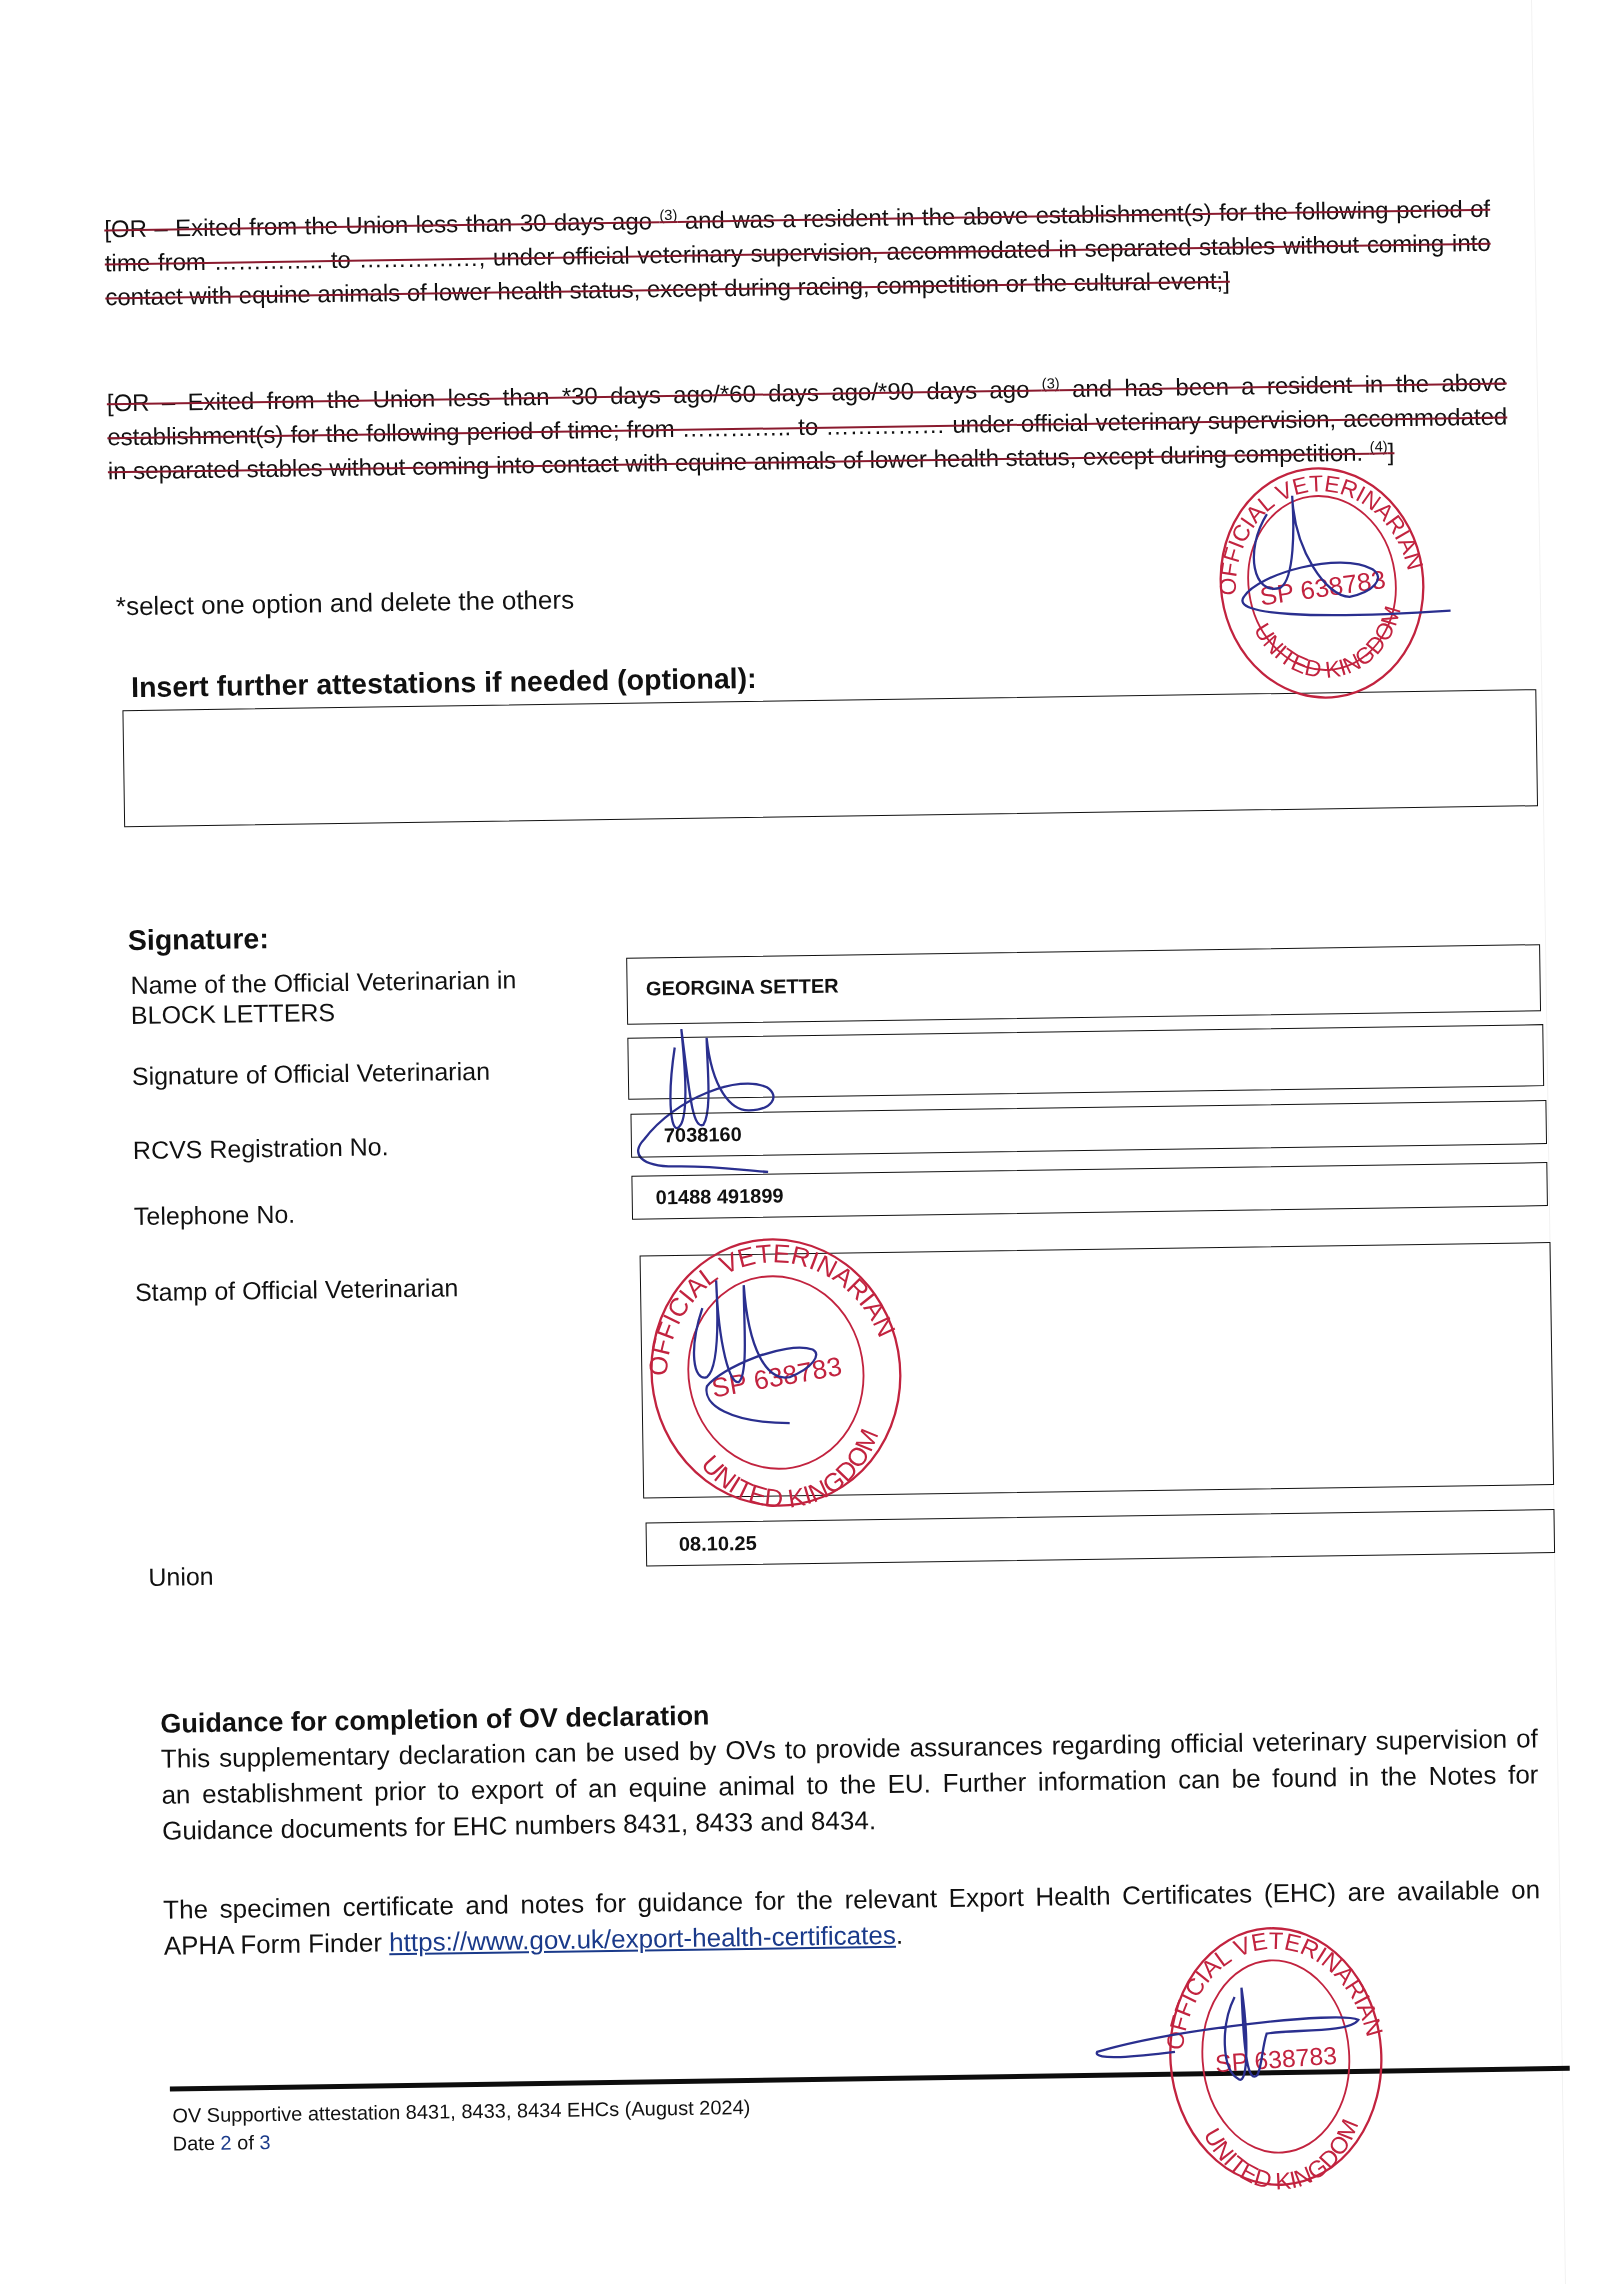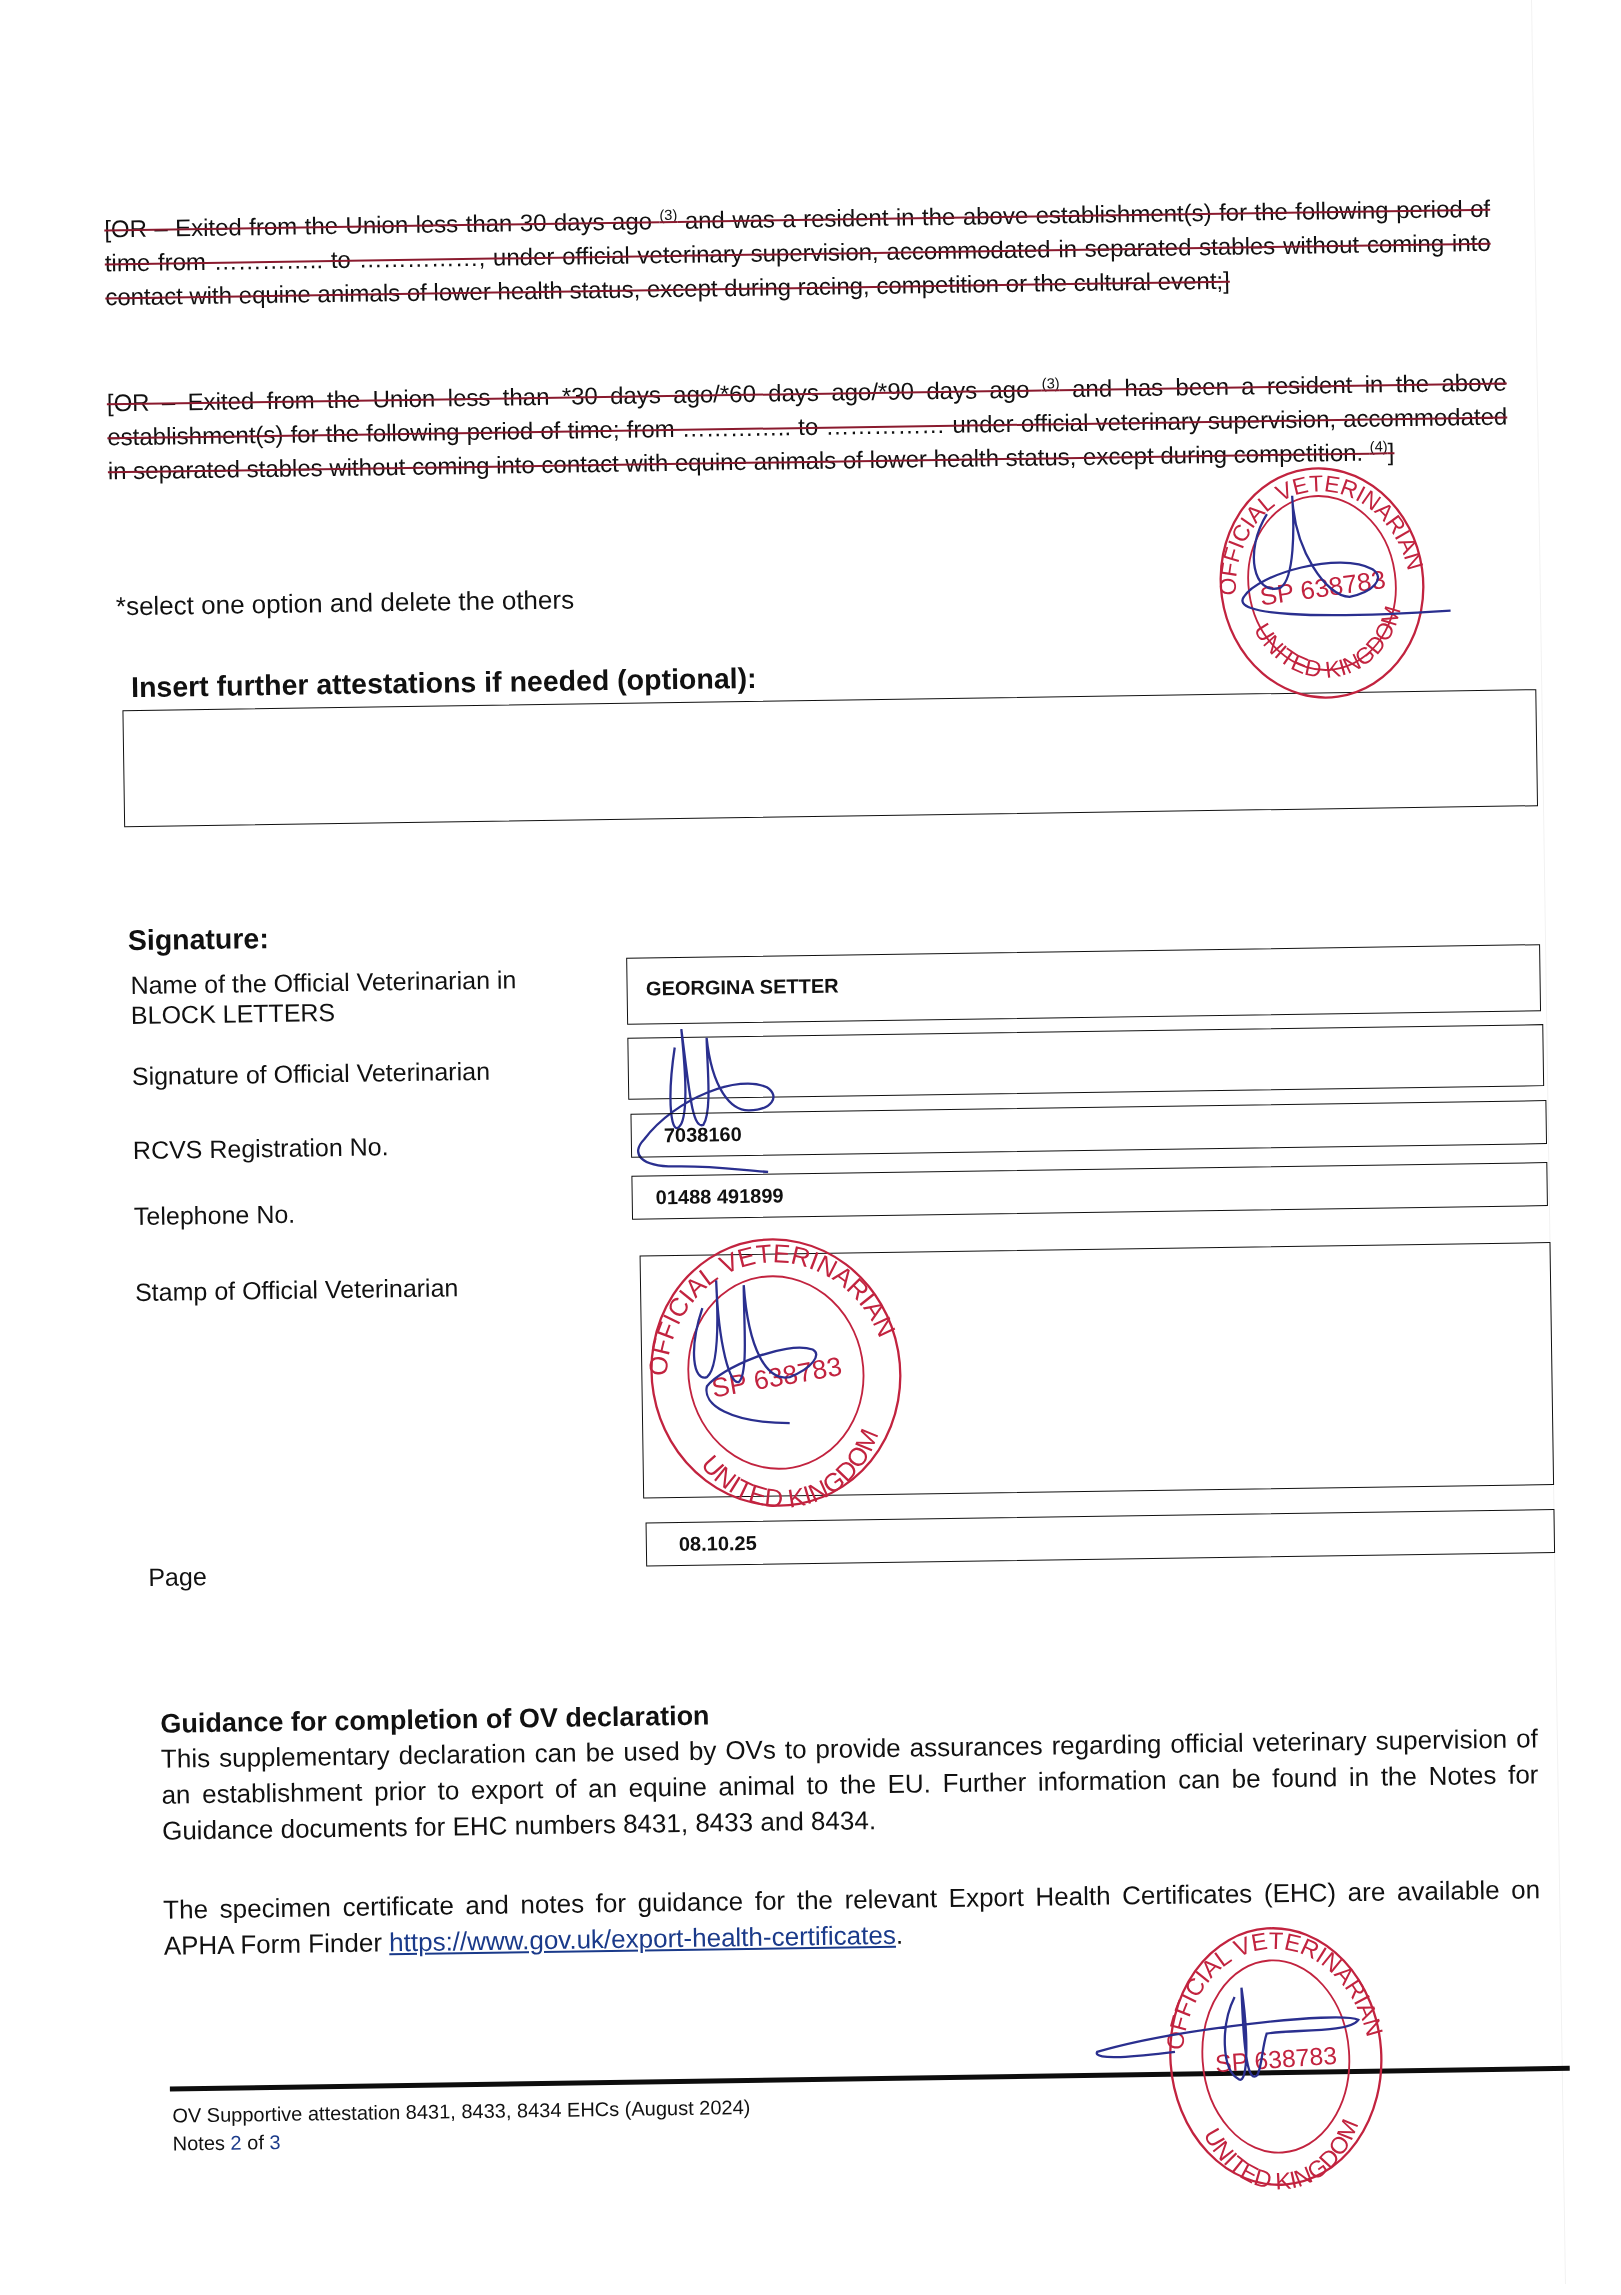--- a/index.html
+++ b/index.html
@@ -60,33 +60,33 @@
   </div>
 
   <div class="label" style="top:1191px;">Telephone No.</div>
   <div class="box" style="left:631px; top:1173px; width:916px; height:44px;">
     <span class="field-val" style="left:23px; top:10px;">01488 491899</span>
   </div>
 
   <div class="label" style="top:1267px;">Stamp of Official Veterinarian</div>
   <div class="box" style="left:638px; top:1253px; width:911px; height:243px;"></div>
 
-  <div class="label" style="top:1552px; left:142px;">Page</div>
+  <div class="label" style="top:1552px; left:142px;">Union</div>
   <div class="box" style="left:640px; top:1520px; width:909px; height:44px;">
     <span class="field-val" style="left:32px; top:10px;">08.10.25</span>
   </div>
 
   <div class="g-head" style="top:1699px;">Guidance for completion of OV declaration</div>
   <p class="g-para" style="top:1731px; margin:0;">This supplementary declaration can be used by OVs to provide assurances regarding official veterinary supervision of an establishment prior to export of an equine animal to the EU. Further information can be found in the Notes for Guidance documents for EHC numbers 8431, 8433 and 8434.</p>
   <p class="g-para" style="top:1882px; margin:0;"><span>The specimen certificate and notes for guidance for the relevant Export Health Certificates (EHC) are available on APHA Form Finder </span><span class="link">https://www.gov.uk/export-health-certificates</span><span>.</span></p>
 
   <div class="footer-rule" style="top:2077px;"></div>
   <div class="footer" style="top:2093px;">
     <div>OV Supportive attestation 8431, 8433, 8434 EHCs (August 2024)</div>
-    <div><span>Notes </span><span class="pg-num">2</span><span> of </span><span class="pg-num">3</span></div>
+    <div><span>Date </span><span class="pg-num">2</span><span> of </span><span class="pg-num">3</span></div>
   </div>
 </div>
 
 <svg class="stamp" style="left:1175px; top:459px;" width="294" height="248" viewBox="0 0 640 540">
   <g transform="rotate(-8 320 270)">
     <ellipse cx="320" cy="270" rx="220" ry="250" fill="none" stroke="#c2233f" stroke-width="5"></ellipse>
     <ellipse cx="320" cy="270" rx="160" ry="190" fill="none" stroke="#c2233f" stroke-width="4"></ellipse>
     <path id="arcTop1" d="M 130 290 A 190 220 0 0 1 510 290" fill="none"></path>
     <path id="arcBot1" d="M 150 320 A 175 205 0 0 0 490 320" fill="none"></path>
     <text font-family="Liberation Sans, sans-serif" font-size="50" fill="#c2233f"><textPath href="#arcTop1" startOffset="50%" text-anchor="middle" class="stamp-top-bind">OFFICIAL VETERINARIAN</textPath></text>

